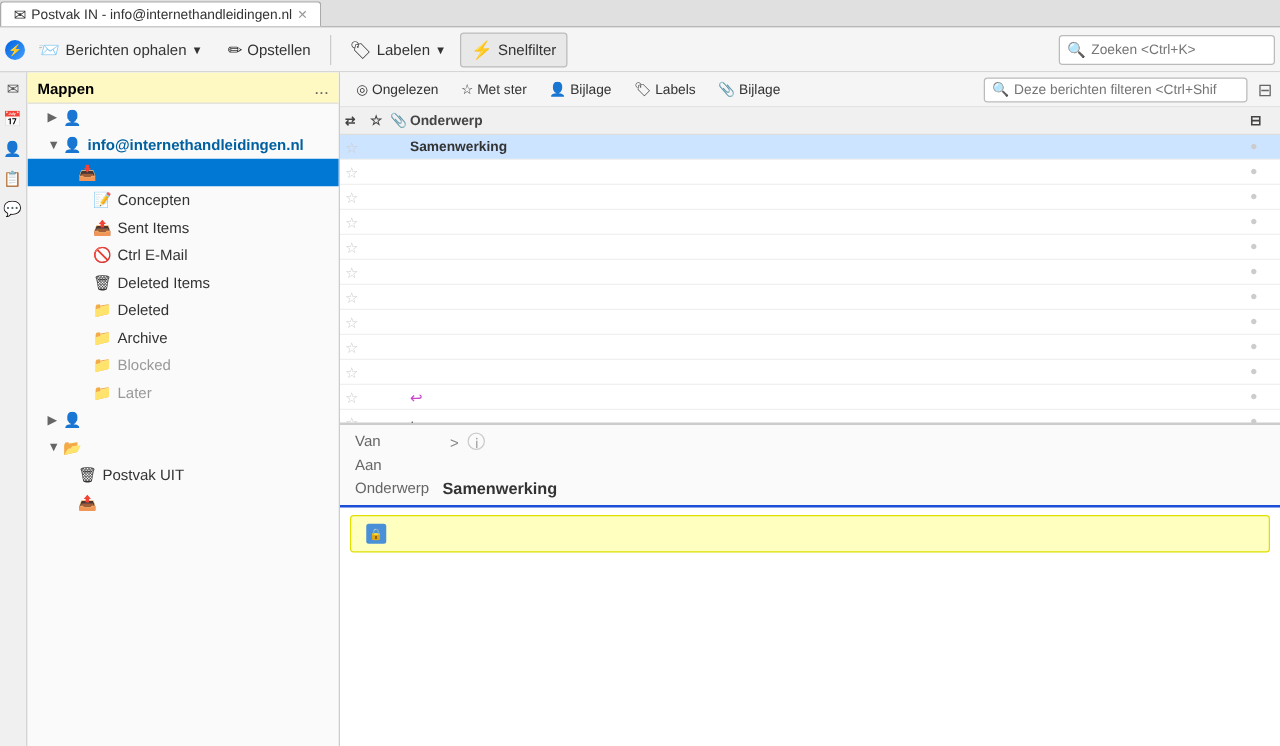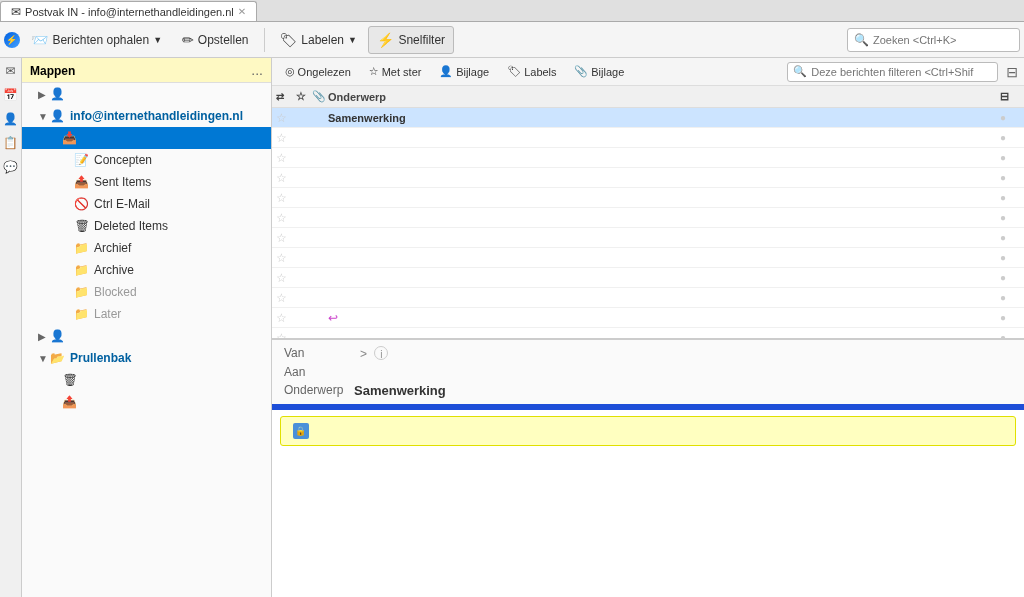--- a/index.html
+++ b/index.html
@@ -193,21 +193,21 @@
     
     .preview-pane {
       border-top: 2px solid #ccc;
       background: white;
       flex-shrink: 0;
       height: 210px;
       overflow-y: auto;
     }
     .preview-header {
       padding: 4px 12px;
-      border-bottom: 6px solid #1d4ed8;
+      border-bottom: 2px solid #1d4ed8;
       background: #fafafa;
     }
     .preview-row { display: flex; align-items: center; padding: 2px 0; font-size: 12px; }
     .preview-label { width: 70px; color: #666; font-weight: normal; }
     .preview-value { flex: 1; color: #333; }
     .preview-subject { font-weight: bold; font-size: 13px; }
 
     .privacy-banner {
       display: flex;
       align-items: center;
@@ -360,21 +360,21 @@
 
     <div class="folder-item folder-indent-3">
       <span class="expand-icon"></span>
       <span class="folder-icon">🗑</span>
       <span class="folder-label">Deleted Items</span>
     </div>
 
     <div class="folder-item folder-indent-3">
       <span class="expand-icon"></span>
       <span class="folder-icon" style="color:#cc9900;">📁</span>
-      <span class="folder-label">Archief</span>
+      <span class="folder-label">Deleted</span>
     </div>
 
     <div class="folder-item folder-indent-3">
       <span class="expand-icon"></span>
       <span class="folder-icon" style="color:#cc9900;">📁</span>
       <span class="folder-label">Archive</span>
     </div>
 
     <div class="folder-item folder-indent-3 greyed">
       <span class="expand-icon"></span>
@@ -390,26 +390,26 @@
 
     <div class="folder-item folder-indent-1">
       <span class="expand-icon">▶</span>
       <span class="folder-icon folder-account-icon">👤</span>
       <span class="folder-label"></span>
     </div>
 
     <div class="folder-item folder-indent-1">
       <span class="expand-icon">▼</span>
       <span class="folder-icon" style="color:#cc9900;">📂</span>
-      <span class="folder-label folder-account">Prullenbak</span>
     </div>
 
     <div class="folder-item folder-indent-2">
       <span class="expand-icon"></span>
       <span class="folder-icon">🗑</span>
+      <span class="folder-label">Postvak UIT</span>
     </div>
 
     <div class="folder-item folder-indent-2">
       <span class="expand-icon"></span>
       <span class="folder-icon">📤</span>
       <span class="folder-label"></span>
     </div>
   </div>
 
   <div class="content-area">

